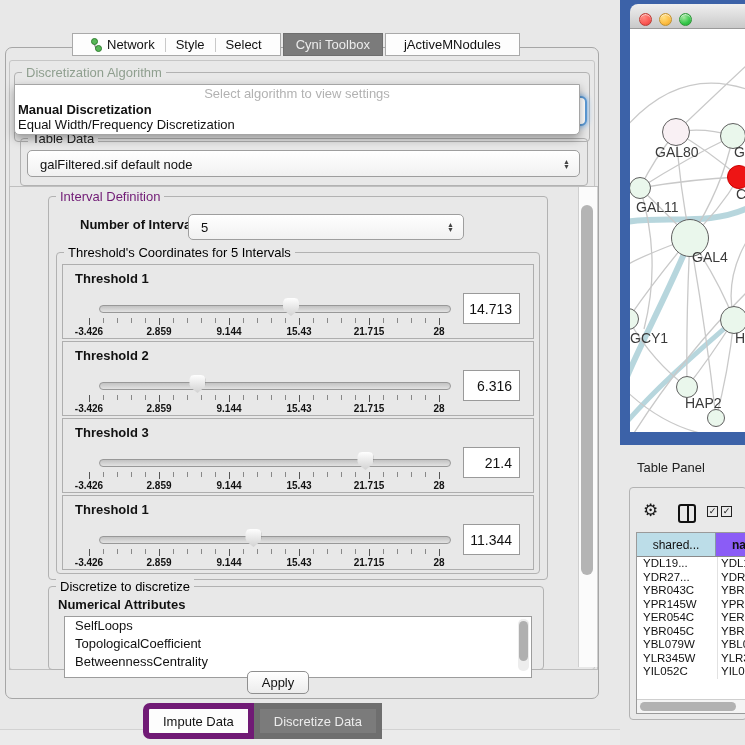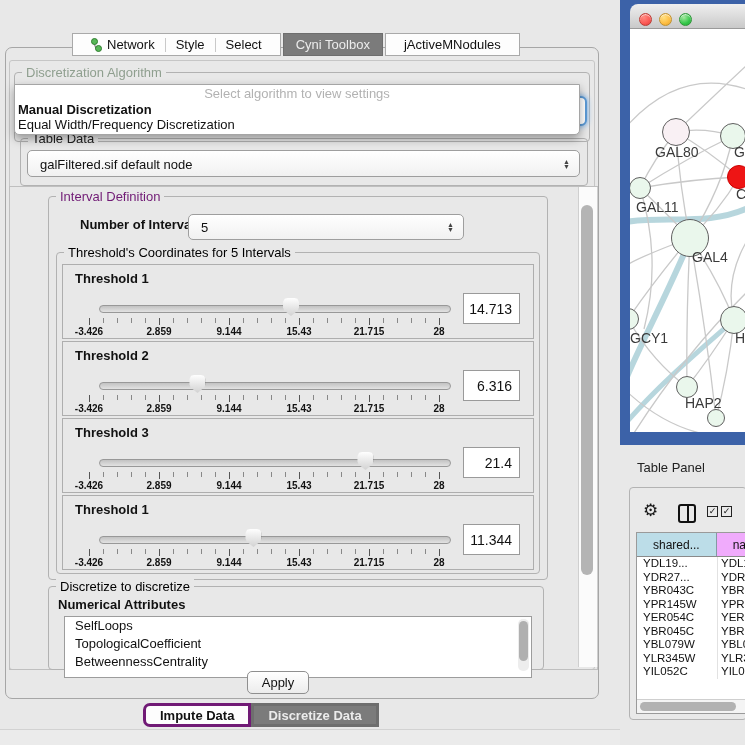--- a/index.html
+++ b/index.html
@@ -97,21 +97,21 @@
   .lbl-numattr{left:58px;top:597px;font-size:13px;font-weight:bold;}
   .attr-list{left:64px;top:616px;width:466px;height:60px;background:#fff;border:1px solid #9c9c9c;overflow:hidden;}
   .attr-item{font-size:13px;line-height:18px;padding-left:10px;white-space:nowrap;}
   .list-vtrack{position:absolute;right:2px;top:2px;width:11px;height:52px;background:#ededed;border-radius:5px;}
   .list-vthumb{position:absolute;right:3px;top:4px;width:9px;height:40px;background:#b0b0b0;border-radius:5px;}
 
   
   .apply-btn{left:247px;top:671px;width:60px;height:21px;background:linear-gradient(#ffffff,#ececec);
              border:1px solid #8f8f8f;border-radius:5px;font-size:13px;text-align:center;line-height:21px;}
   .btabs{left:143px;top:703px;height:24px;display:flex;font-size:13px;z-index:4;}
-  .btab{display:flex;align-items:center;padding:0 14px;background:#fdfdfd;border:3px solid #701a75;font-weight:bold;}
+  .btab{display:flex;align-items:center;padding:12px 14px;background:#fdfdfd;border:6px solid #701a75;}
   .btab.first{border-radius:7px 0 0 7px;}
   .btab.last{border-radius:0 7px 7px 0;margin-top:48px;}
   .btab.sel{background:#7b7b7b;color:#ececec;border-color:#6e6e6e;}
   .bottom-line{left:0;top:729px;width:620px;height:1px;background:#d2d2d2;}
   .below-area{left:0;top:730px;width:620px;height:15px;background:#ebebeb;}
 
   
   .blueframe{left:620px;top:0;width:125px;height:445px;background:#3c62a8;}
   .netbar{left:630px;top:4px;width:115px;height:24px;background:linear-gradient(#efefef,#c9c9c9);
           border-radius:8px 0 0 0;border-bottom:1px solid #9a9a9a;}
@@ -123,21 +123,21 @@
   
   .tp-title{left:637px;top:460px;font-size:13px;color:#222;}
   .tablecard{left:629px;top:487px;width:116px;height:231px;background:#e9e9e9;border:1px solid #b3b3b3;border-radius:4px;}
   .gear{left:643px;top:502px;font-size:17px;color:#1a1a1a;line-height:17px;}
   .split-icon{left:678px;top:504px;width:14px;height:15px;border:2px solid #111;border-radius:3px;}
   .split-icon i{position:absolute;left:50%;top:0;width:2px;height:100%;background:#111;}
   .chk{position:absolute;width:9px;height:9px;border:1.5px solid #222;font-size:9px;font-weight:bold;line-height:9px;text-align:center;color:#111;}
   .tbl{left:636px;top:532px;width:109px;height:180px;background:#fff;border:1px solid #9a9a9a;overflow:hidden;}
   .thead{display:flex;height:23px;font-size:12px;border-bottom:1px solid #8a8a8a;}
   .hc0{width:81px;background:#bcdde8;border-right:1px solid #8599a3;display:flex;align-items:center;justify-content:center;}
-  .hc1{flex:1;background:#f0abfc;display:flex;align-items:center;padding-left:16px;}
+  .hc1{flex:1;background:#8b5cf6;display:flex;align-items:center;padding-left:16px;font-weight:bold;}
   .trow{display:flex;height:13.5px;font-size:11.5px;line-height:13.5px;}
   .tcell{white-space:nowrap;overflow:hidden;}
   .tcell.c0{width:81px;padding-left:6px;box-sizing:border-box;border-right:1px solid #e2e2e2;}
   .tcell.c1{flex:1;padding-left:3px;}
   .hscroll{position:absolute;left:0;bottom:0;width:100%;height:13px;background:#f4f4f4;border-top:1px solid #cfcfcf;}
   .hthumb{position:absolute;left:3px;top:2px;width:96px;height:9px;background:#b2b2b2;border-radius:5px;}
 </style>
 </head>
 <body>
 

